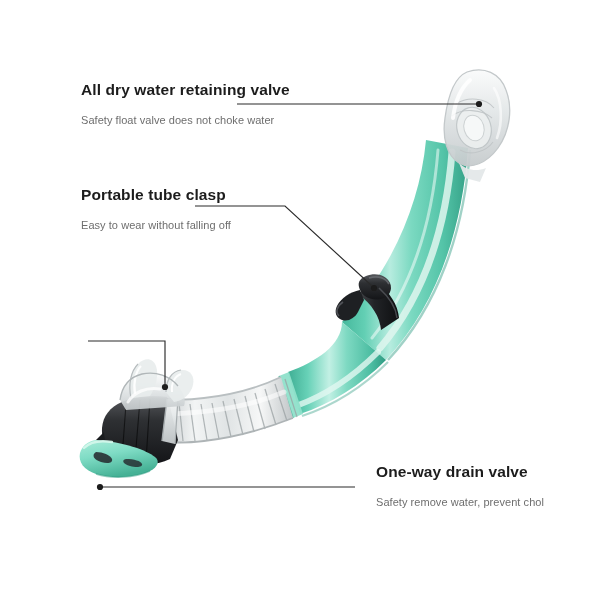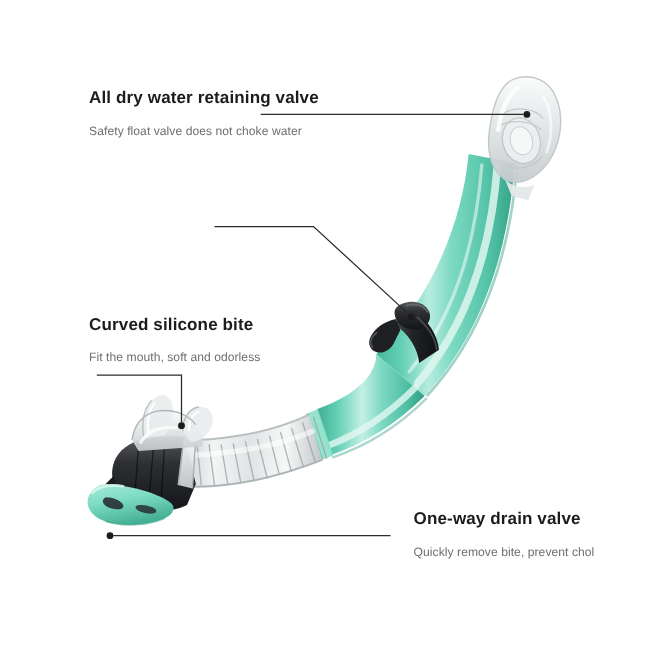--- a/index.html
+++ b/index.html
@@ -291,24 +291,24 @@
       <circle cx="165" cy="387" r="3.1"></circle>
       <circle cx="100" cy="487" r="3.1"></circle>
     </g>
   </svg>
 
   <div class="callout" id="c1">
     <div class="title">All dry water retaining valve</div>
     <div class="subtitle">Safety float valve does not choke water</div>
   </div>
 
-
-  <div class="callout" id="c3">
-    <div class="title">Curved silicone bite</div>
-    <div class="subtitle">Fit the mouth, soft and odorless</div>
+  <div class="callout" id="c2">
+    <div class="title">Portable tube clasp</div>
+    <div class="subtitle">Easy to wear without falling off</div>
   </div>
+
 
   <div class="callout" id="c4">
     <div class="title">One-way drain valve</div>
-    <div class="subtitle">Quickly remove bite, prevent chol</div>
+    <div class="subtitle">Safety remove water, prevent chol</div>
   </div>
 
 </div>
 
 </body></html>

